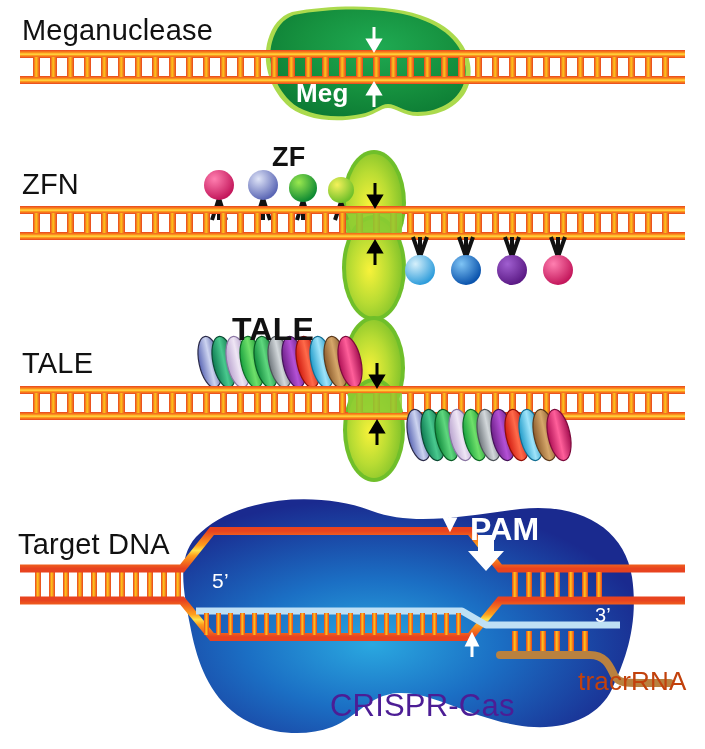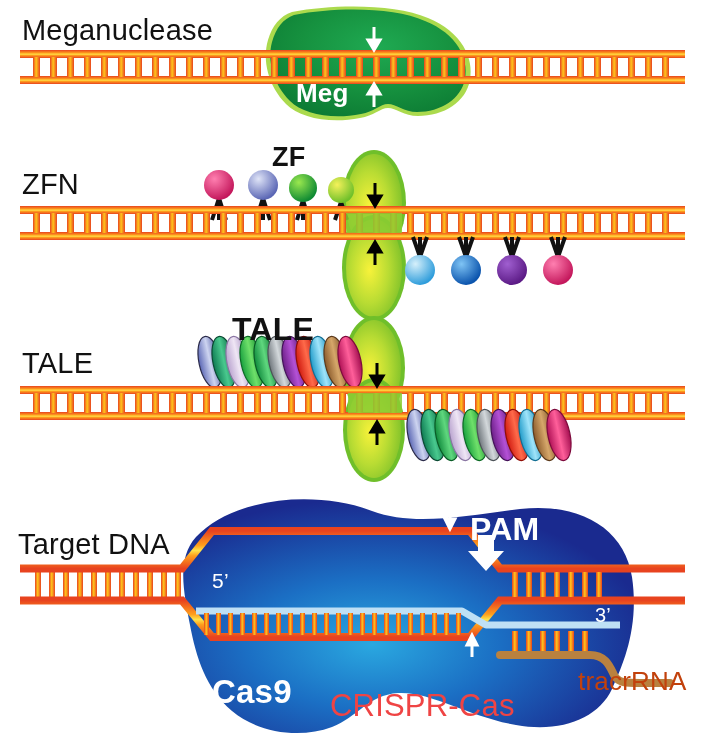--- a/index.html
+++ b/index.html
@@ -576,18 +576,17 @@
         <g>
           <path d="M472 172 L472 156 M472 150 L467 160 L477 160 Z" stroke="#ffffff" stroke-width="3" fill="#ffffff"></path>
         </g>
       </svg>
     </div>
 
     <div class="row-label" style="left:18px;top:43px;font-size:29px;">Target DNA</div>
     <div class="row-label bold-label" style="left:470px;top:12px;font-size:32px;color:#ffffff;margin-top:14px;">PAM</div>
     <div class="row-label" style="left:212px;top:84px;font-size:21px;color:#ffffff;">5’</div>
     <div class="row-label" style="left:595px;top:119px;font-size:20px;color:#ffffff;">3’</div>
-    <div class="row-label bold-label" style="left:212px;top:188px;font-size:33px;color:#ffffff;">Cas9</div>
-    <div class="row-label" style="left:330px;top:203px;font-size:31px;color:#ef4444;">CRISPR-Cas</div>
+    <div class="row-label" style="left:330px;top:203px;font-size:31px;color:#4c1d95;">CRISPR-Cas</div>
     <div class="row-label" style="left:578px;top:181px;font-size:26px;color:#c2410c;">tracrRNA</div>
   </div>
 
 </div>
 
 </body></html>

